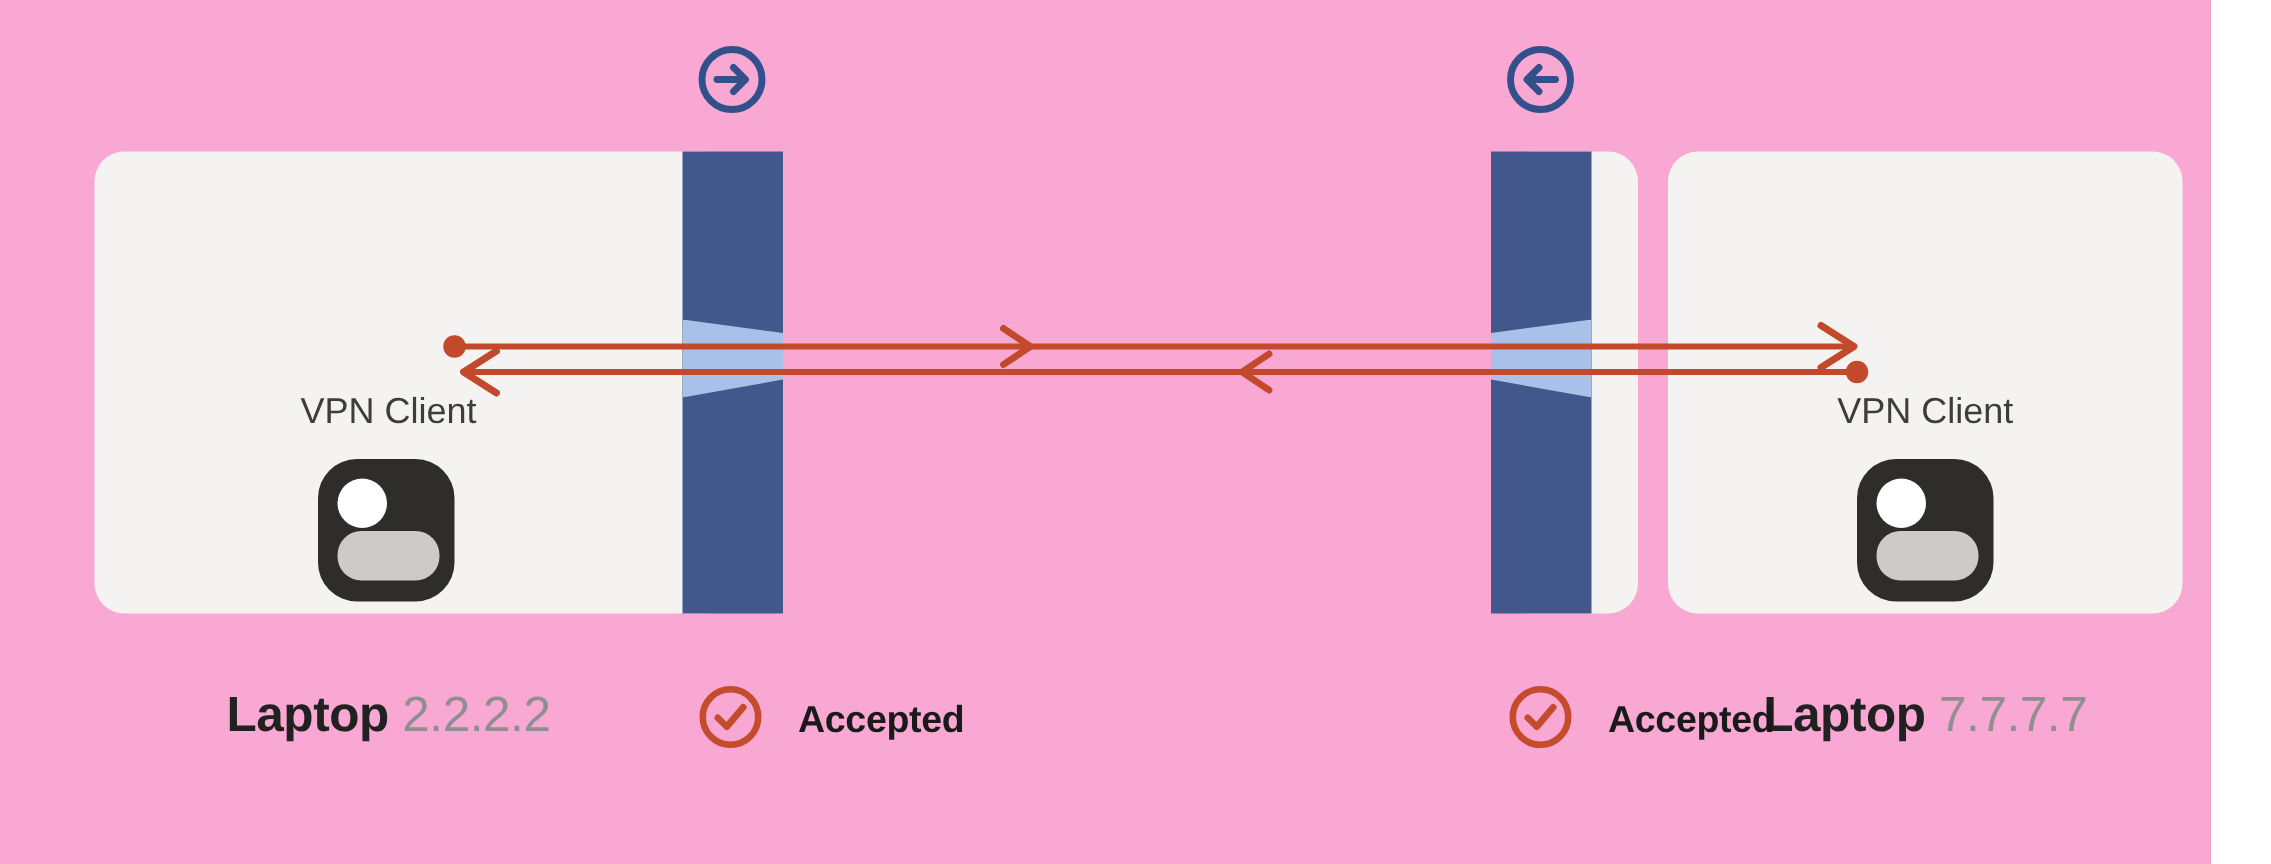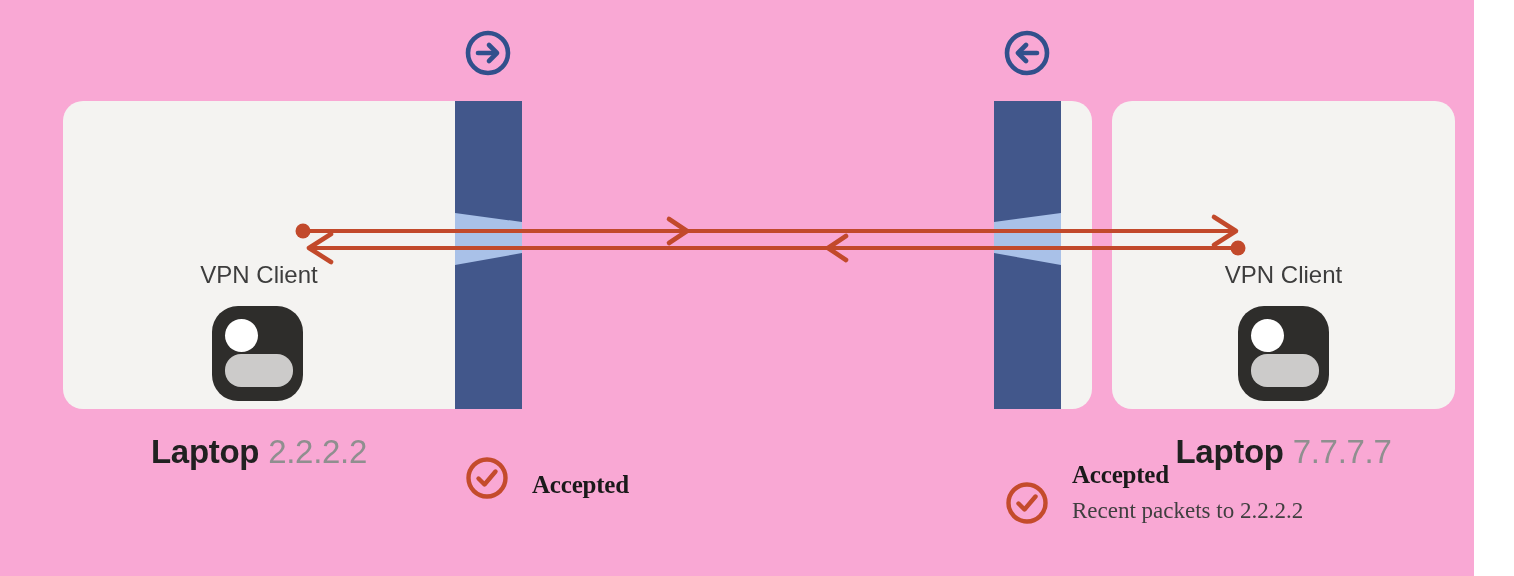--- a/index.html
+++ b/index.html
@@ -18,38 +18,38 @@
   
   .firewall{position:absolute;top:101px;width:67px;height:308px;background:#42578b;}
   .fw-left{left:455px;}
   .fw-right{left:994px;}
   .fw-opening{position:absolute;left:0;top:0;width:67px;height:308px;background:#a9c1e8;}
   .fw-left .fw-opening{clip-path:polygon(0 112px,67px 121px,67px 152px,0 164px);}
   .fw-right .fw-opening{clip-path:polygon(0 121px,67px 112px,67px 164px,0 152px);}
   
   .client-label{position:absolute;top:160px;width:100%;text-align:center;
     font-size:24px;color:#3d3d3d;}
-  .device-caption{position:absolute;top:332px;width:100%;text-align:center;
+  .device-caption{position:absolute;top:356px;width:100%;text-align:center;
     font-size:33px;letter-spacing:-0.3px;white-space:nowrap;}
   .device-name{font-weight:700;color:#212121;}
   .device-ip{font-weight:400;color:#8f8f8f;margin-left:9px;}
   
   .device-icon{position:absolute;width:91px;height:95px;border-radius:26px;background:#2e2d2b;}
   .device-icon .head{position:absolute;left:13px;top:13px;width:33px;height:33px;
     border-radius:50%;background:#ffffff;}
   .device-icon .torso{position:absolute;left:13px;top:48px;width:68px;height:33px;
     border-radius:16px;background:#cccbca;}
   .icon-laptop{left:149px;top:205px;}  
   .icon-server{left:126px;top:205px;}  
   
   .dir-icon{position:absolute;top:30px;width:46px;height:46px;}
   .dir-left{left:465px;}
   .dir-right{left:1004px;}
   
-  .status-row{position:absolute;display:flex;align-items:flex-end;font-family:Liberation Serif, serif;}
+  .status-row{position:absolute;display:flex;align-items:center;}
   .status-left{left:466px;top:457px;}
   .status-right{left:1006px;top:457px;}
   .check-icon{width:42px;height:42px;flex:0 0 auto;}
   .status-text{margin-left:24px;padding-top:4px;}
   .status-title{font-size:25px;font-weight:700;color:#1a1a1a;letter-spacing:-0.2px;}
   .status-detail{font-size:23px;color:#3f3f3f;margin-top:9px;white-space:nowrap;}
   
   .flow-svg{position:absolute;left:0;top:0;pointer-events:none;}
 </style>
 </head>
@@ -126,17 +126,16 @@
     </div>
   </div>
 
   <div class="status-row status-right">
     <svg class="check-icon" viewBox="0 0 42 42">
       <circle cx="21" cy="21" r="18.5" fill="none" stroke="#c44b2c" stroke-width="4.4"></circle>
       <path d="M12.5 21.5 L18.5 27.5 L29.5 14.5" fill="none" stroke="#c44b2c" stroke-width="4.4" stroke-linecap="round" stroke-linejoin="round"></path>
     </svg>
     <div class="status-text">
       <div class="status-title">Accepted</div>
-      <div class="status-detail">Recent packets to 2.2.2.2</div>
     </div>
   </div>
 
 </div>
 
 </body></html>

